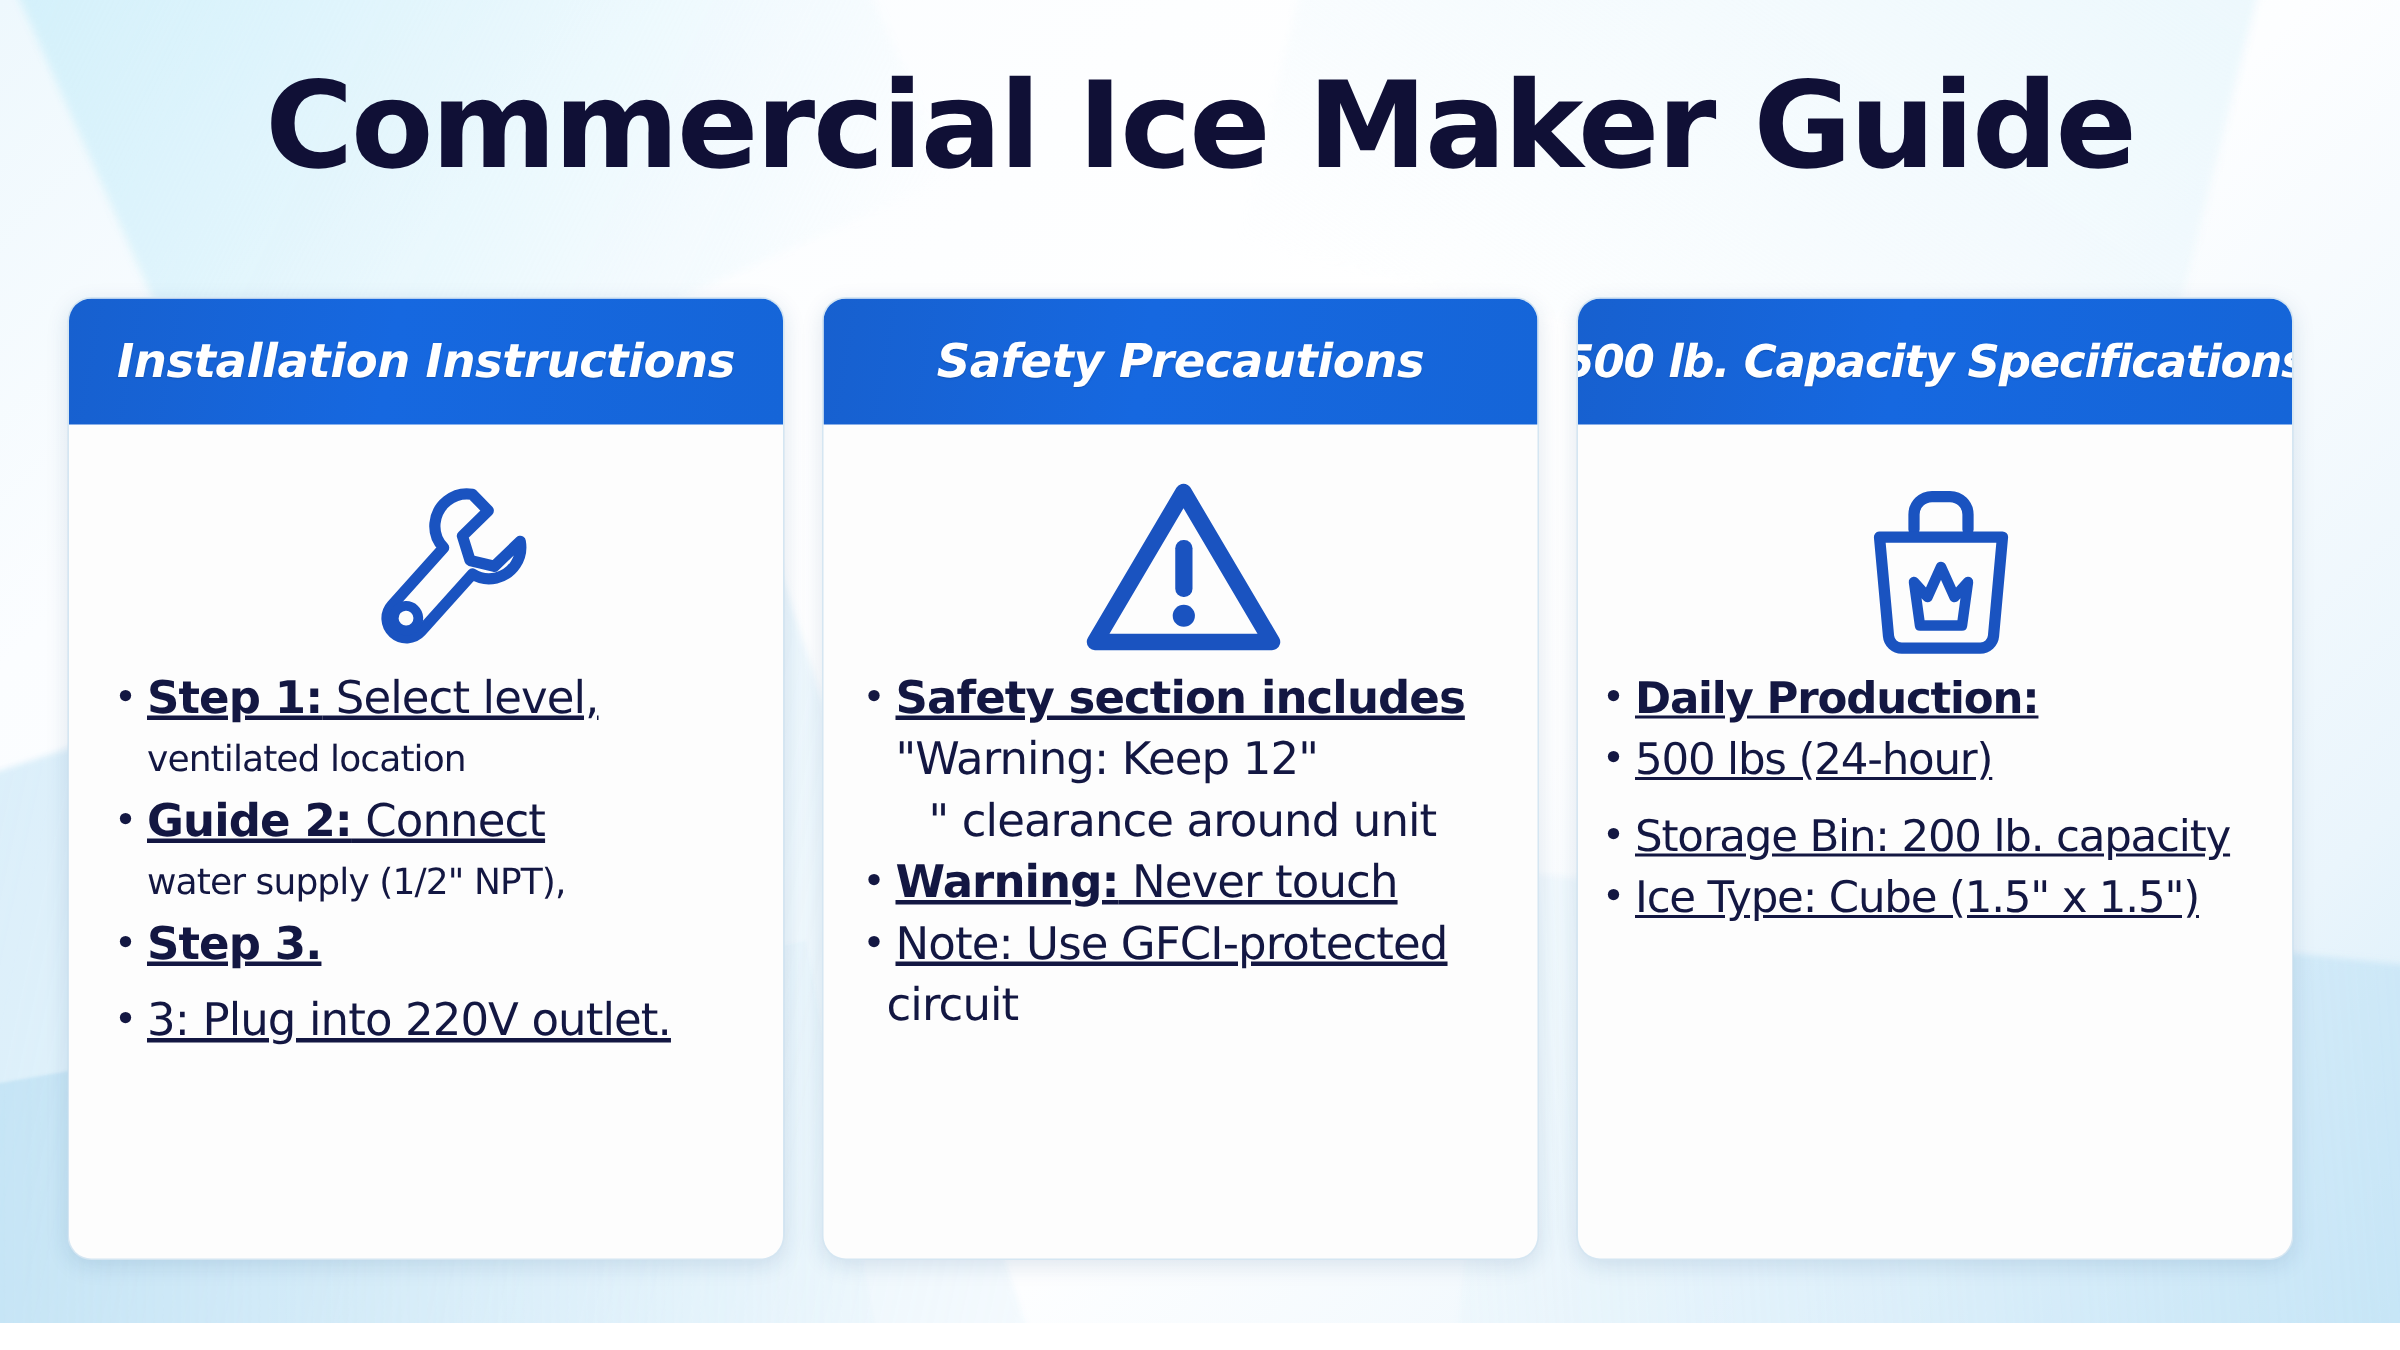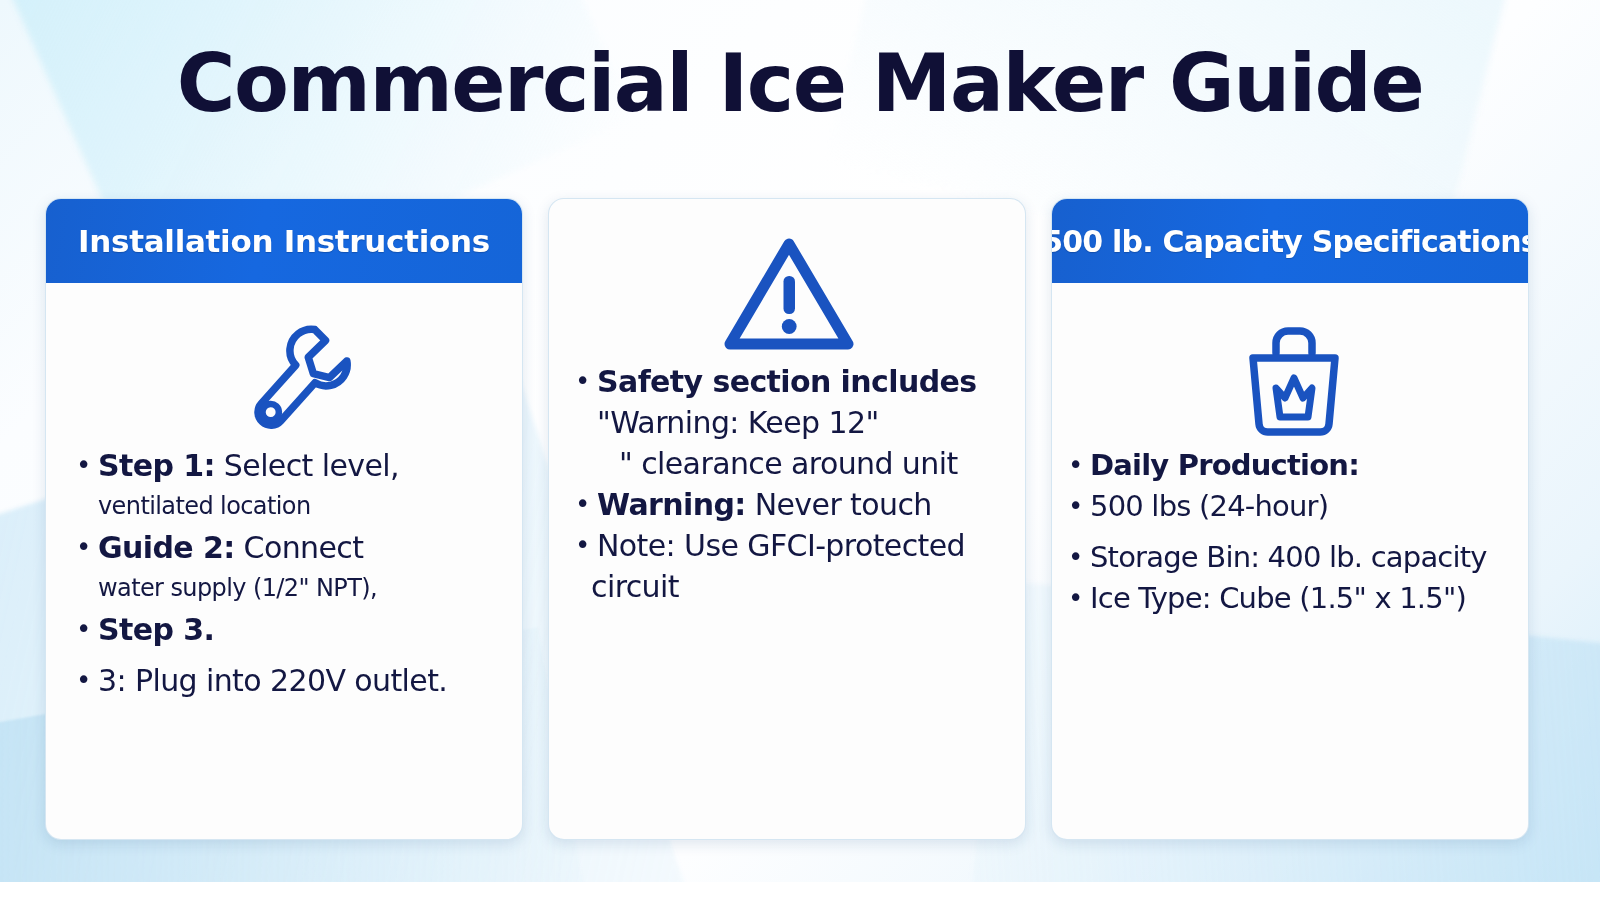--- a/index.html
+++ b/index.html
@@ -123,20 +123,21 @@
     box-sizing: border-box;
   }
   .card-header-title {
     color: #ffffff;
     font-size: 31px;
     font-weight: 700;
     letter-spacing: -0.3px;
     white-space: nowrap;
     font-family: "DejaVu Sans", sans-serif;
     text-shadow: 0 1px 1px rgba(8, 46, 102, 0.35);
+    font-style: italic;
   }
   .card-header.wide .card-header-title {
     font-size: 30px;
     letter-spacing: -0.8px;
   }
 
   .card-body {
     flex: 1 1 auto;
     padding: 28px 22px 20px 22px;
     box-sizing: border-box;
@@ -169,20 +170,21 @@
   }
   .bullet .dot {
     flex: 0 0 auto;
     width: 22px;
     font-size: 26px;
     line-height: 41px;
     text-align: left;
   }
   .bullet .btext {
     flex: 1 1 auto;
+    text-decoration: underline;
   }
   .bullet .lead {
     font-weight: 700;
   }
   .bullet.tight { margin-bottom: 0; }
   .bullet.gap-s { margin-bottom: 10px; }
 
   .sub-line {
     display: block;
     color: #131742;
@@ -249,20 +251,23 @@
 
           <li class="bullet">
             <span class="dot">•</span>
             <span class="btext">3: Plug into 220V outlet.</span>
           </li>
         </ul>
       </div>
     </div>
 
     <div class="card card-2">
+      <div class="card-header">
+        <span class="card-header-title">Safety Precautions</span>
+      </div>
       <div class="card-body">
         <div class="card-icon">
           <svg width="134" height="124" viewBox="0 0 134 124" fill="none">
             <path d="M67 12 L126 112 L8 112 Z" stroke="#1a53c0" stroke-width="11" stroke-linejoin="round" fill="none"></path>
             <rect x="61.5" y="44" width="11.5" height="38" rx="5.5" fill="#1a53c0"></rect>
             <circle cx="67.2" cy="94.5" r="7.4" fill="#1a53c0"></circle>
           </svg>
         </div>
         <ul class="bullets">
           <li class="bullet tight">
@@ -302,21 +307,21 @@
           <li class="bullet tight">
             <span class="dot">•</span>
             <span class="btext lead">Daily Production:</span>
           </li>
           <li class="bullet gap-s">
             <span class="dot">•</span>
             <span class="btext">500 lbs (24-hour)</span>
           </li>
           <li class="bullet tight">
             <span class="dot">•</span>
-            <span class="btext">Storage Bin: 400 lb. capacity</span>
+            <span class="btext">Storage Bin: 200 lb. capacity</span>
           </li>
           <li class="bullet">
             <span class="dot">•</span>
             <span class="btext">Ice Type: Cube (1.5" x 1.5")</span>
           </li>
         </ul>
       </div>
     </div>
 
   </div>

